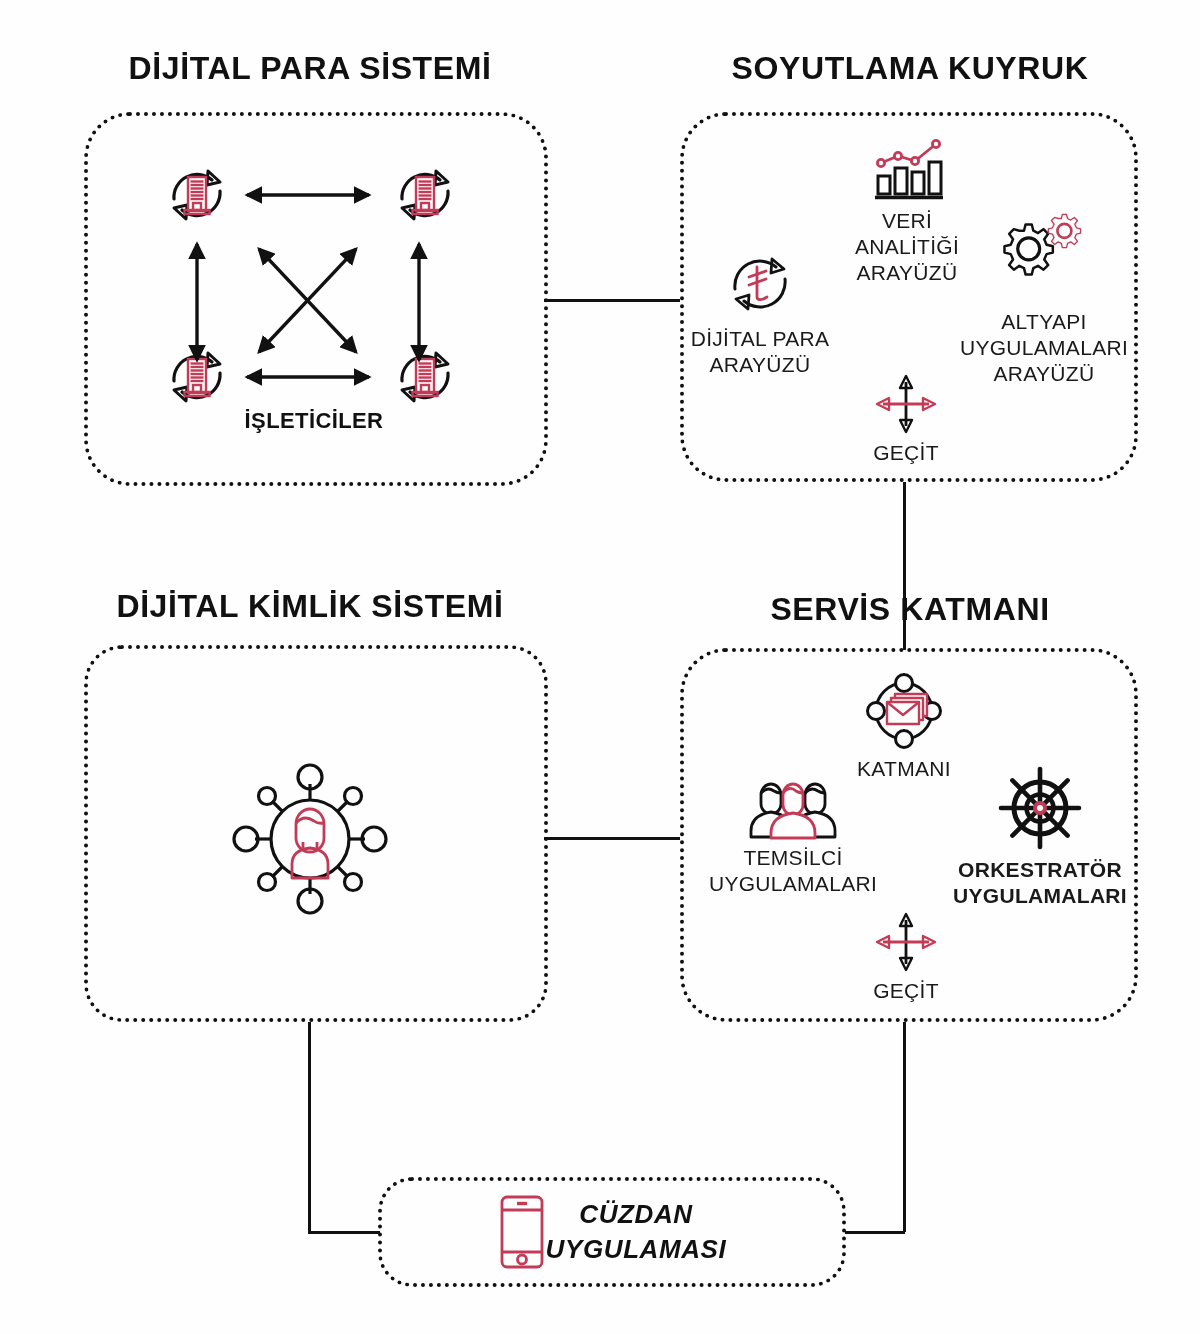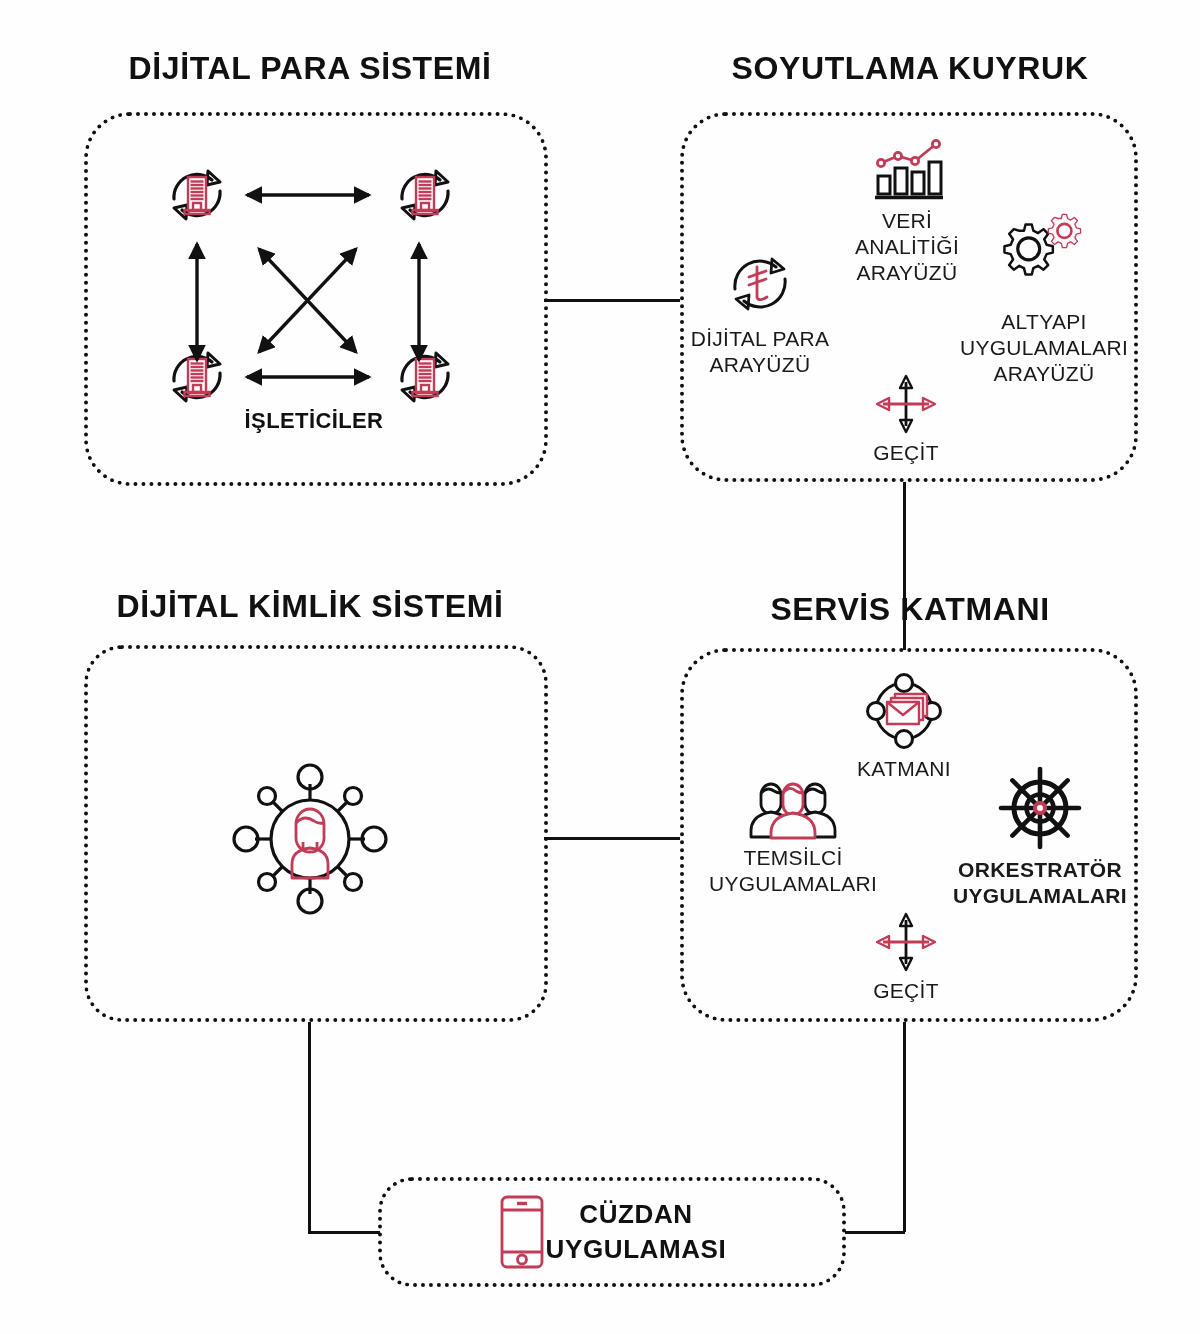--- a/index.html
+++ b/index.html
@@ -83,20 +83,21 @@
     letter-spacing: 0.6px;
     text-align: center;
     white-space: pre-line;
   }
   .wallet-inner {
     position: absolute;
     inset: 0;
     display: flex;
     align-items: center;
     justify-content: center;
+    font-style: italic;
   }
 
   svg { display: block; overflow: visible; }
 </style>
 </head>
 <body>
 
 <div id="stage">
 
   <div class="sec-title" style="left:80px;  top:50px;  width:460px;">DİJİTAL PARA SİSTEMİ</div>

